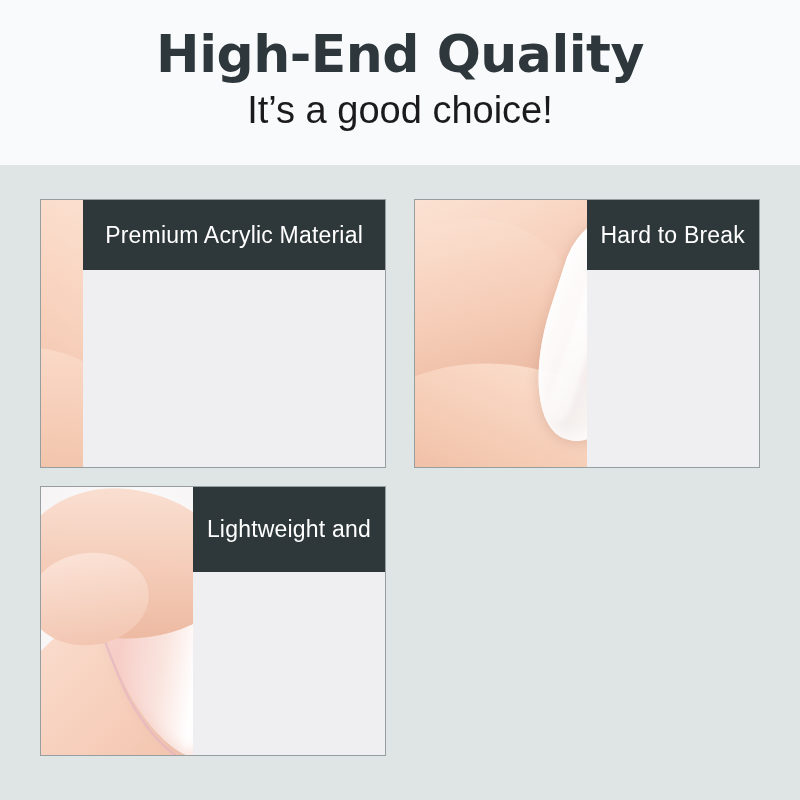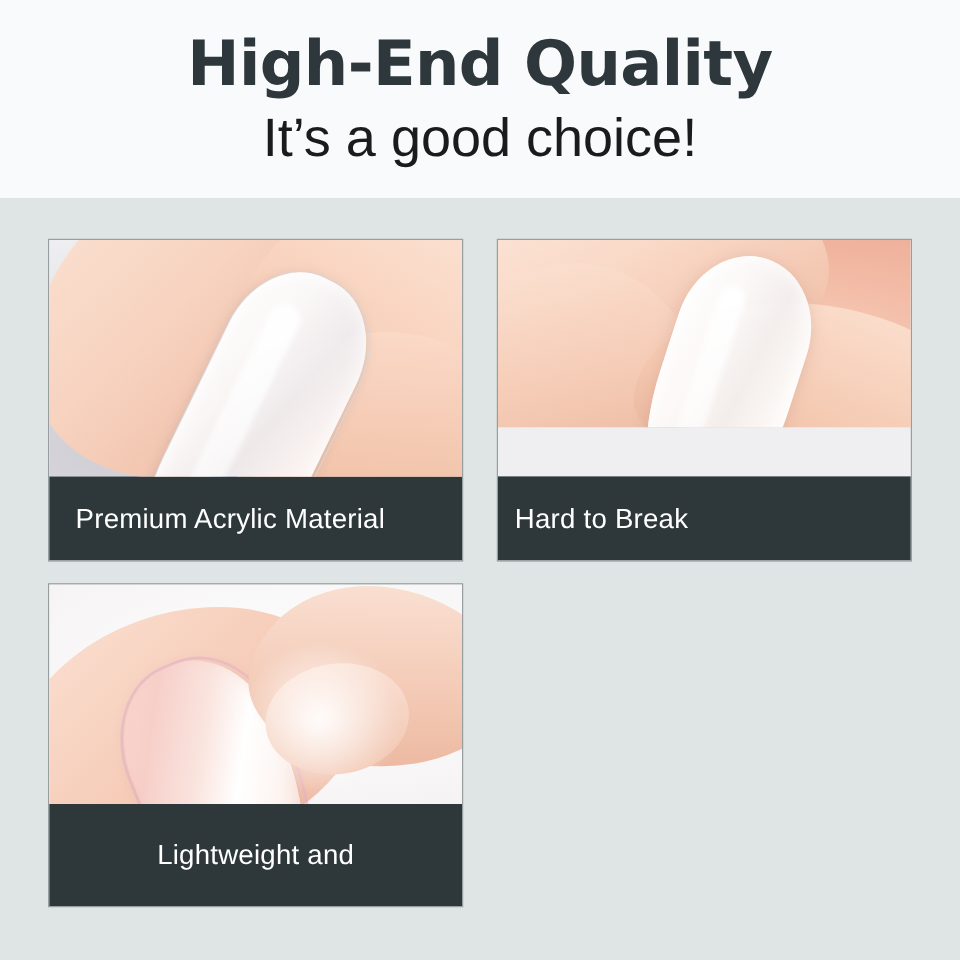--- a/index.html
+++ b/index.html
@@ -43,21 +43,21 @@
     font-size: 52px;
     font-weight: 700;
     letter-spacing: -0.5px;
     color: #2e383c;
     line-height: 1.08;
     margin: 0;
     white-space: nowrap;
   }
   .subtitle {
     font-family: "Liberation Sans", sans-serif;
-    font-size: 45px;
+    font-size: 38px;
     font-weight: 400;
     color: #1b1b1d;
     line-height: 1.1;
     margin: 8px 0 0 0;
     white-space: nowrap;
   }
 
   
   .grid {
     position: absolute;
@@ -71,21 +71,21 @@
     column-gap: 30px;
     row-gap: 20px;
   }
 
   .card {
     position: relative;
     background: #efeff1;
     overflow: hidden;
     box-shadow: 0 0 0 1px rgba(90,100,104,0.55);
     display: flex;
-    flex-direction: column;
+    flex-direction: row;
   }
 
   .photo {
     position: relative;
     width: 100%;
     flex: 1 1 auto;
     overflow: hidden;
   }
 
   .caption {
@@ -96,21 +96,21 @@
     font-weight: 400;
     font-size: 23px;
     letter-spacing: 0.2px;
     display: flex;
     align-items: center;
     box-sizing: border-box;
   }
   .caption .cap-text { display: block; width: 100%; }
 
   .cap-single { height: 70px; padding: 0 22px; }
-  .cap-single.cap-center { justify-content: center; padding: 0 14px; margin-top: 41px; }
+  .cap-single.cap-center { justify-content: center; padding: 0 14px; }
   .cap-single.cap-left   { justify-content: flex-start; }
 
   .cap-double {
     height: 85px;
     justify-content: center;
     text-align: center;
     line-height: 1.22;
     padding: 16px 14px;
   }
   .cap-double .cap-text { text-align: center; }

